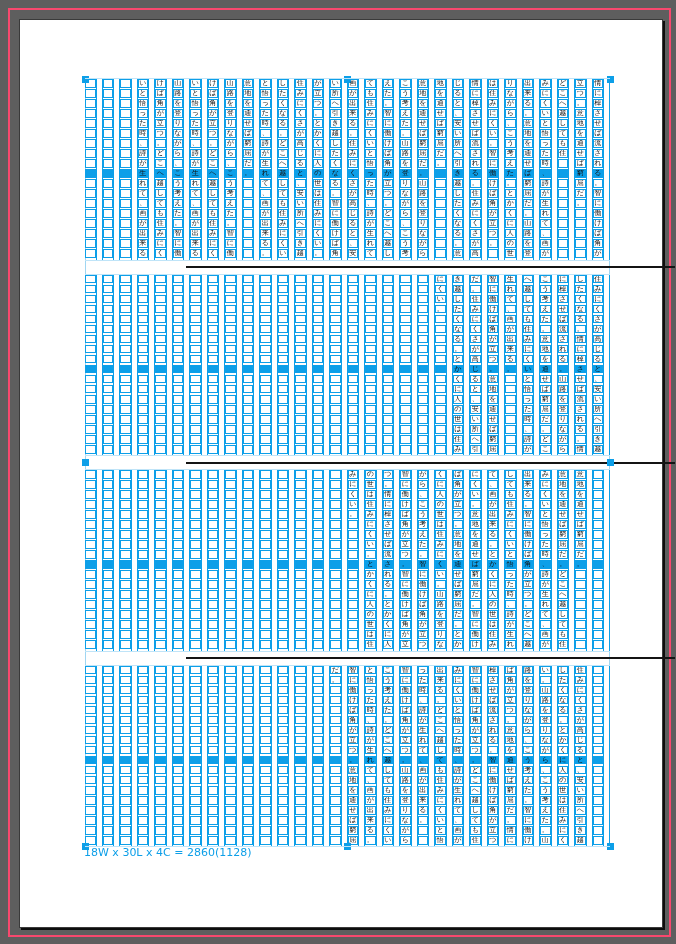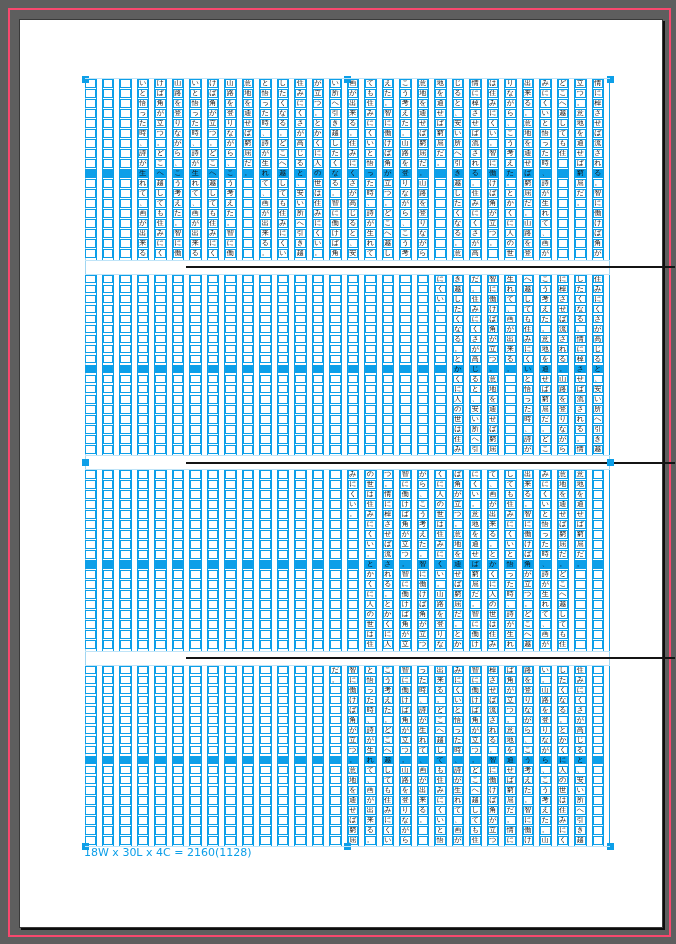--- a/index.html
+++ b/index.html
@@ -2361,14 +2361,14 @@
         <div class="grid-cell" style="left: 0px; top: 110.306px;"></div>
         <div class="grid-cell" style="left: 0px; top: 120.333px;"></div>
         <div class="grid-cell" style="left: 0px; top: 130.361px;"></div>
         <div class="grid-cell" style="left: 0px; top: 140.389px;"></div>
         <div class="grid-cell" style="left: 0px; top: 150.417px;"></div>
         <div class="grid-cell" style="left: 0px; top: 160.444px;"></div>
         <div class="grid-cell" style="left: 0px; top: 170.472px;"></div>
       </div>
     </div>
 
-  <div class="grid-info-label">18W x 30L x 4C = 2160(1128)</div>
+  <div class="grid-info-label">18W x 30L x 4C = 2860(1128)</div>
 </div>
 
 </body></html>

